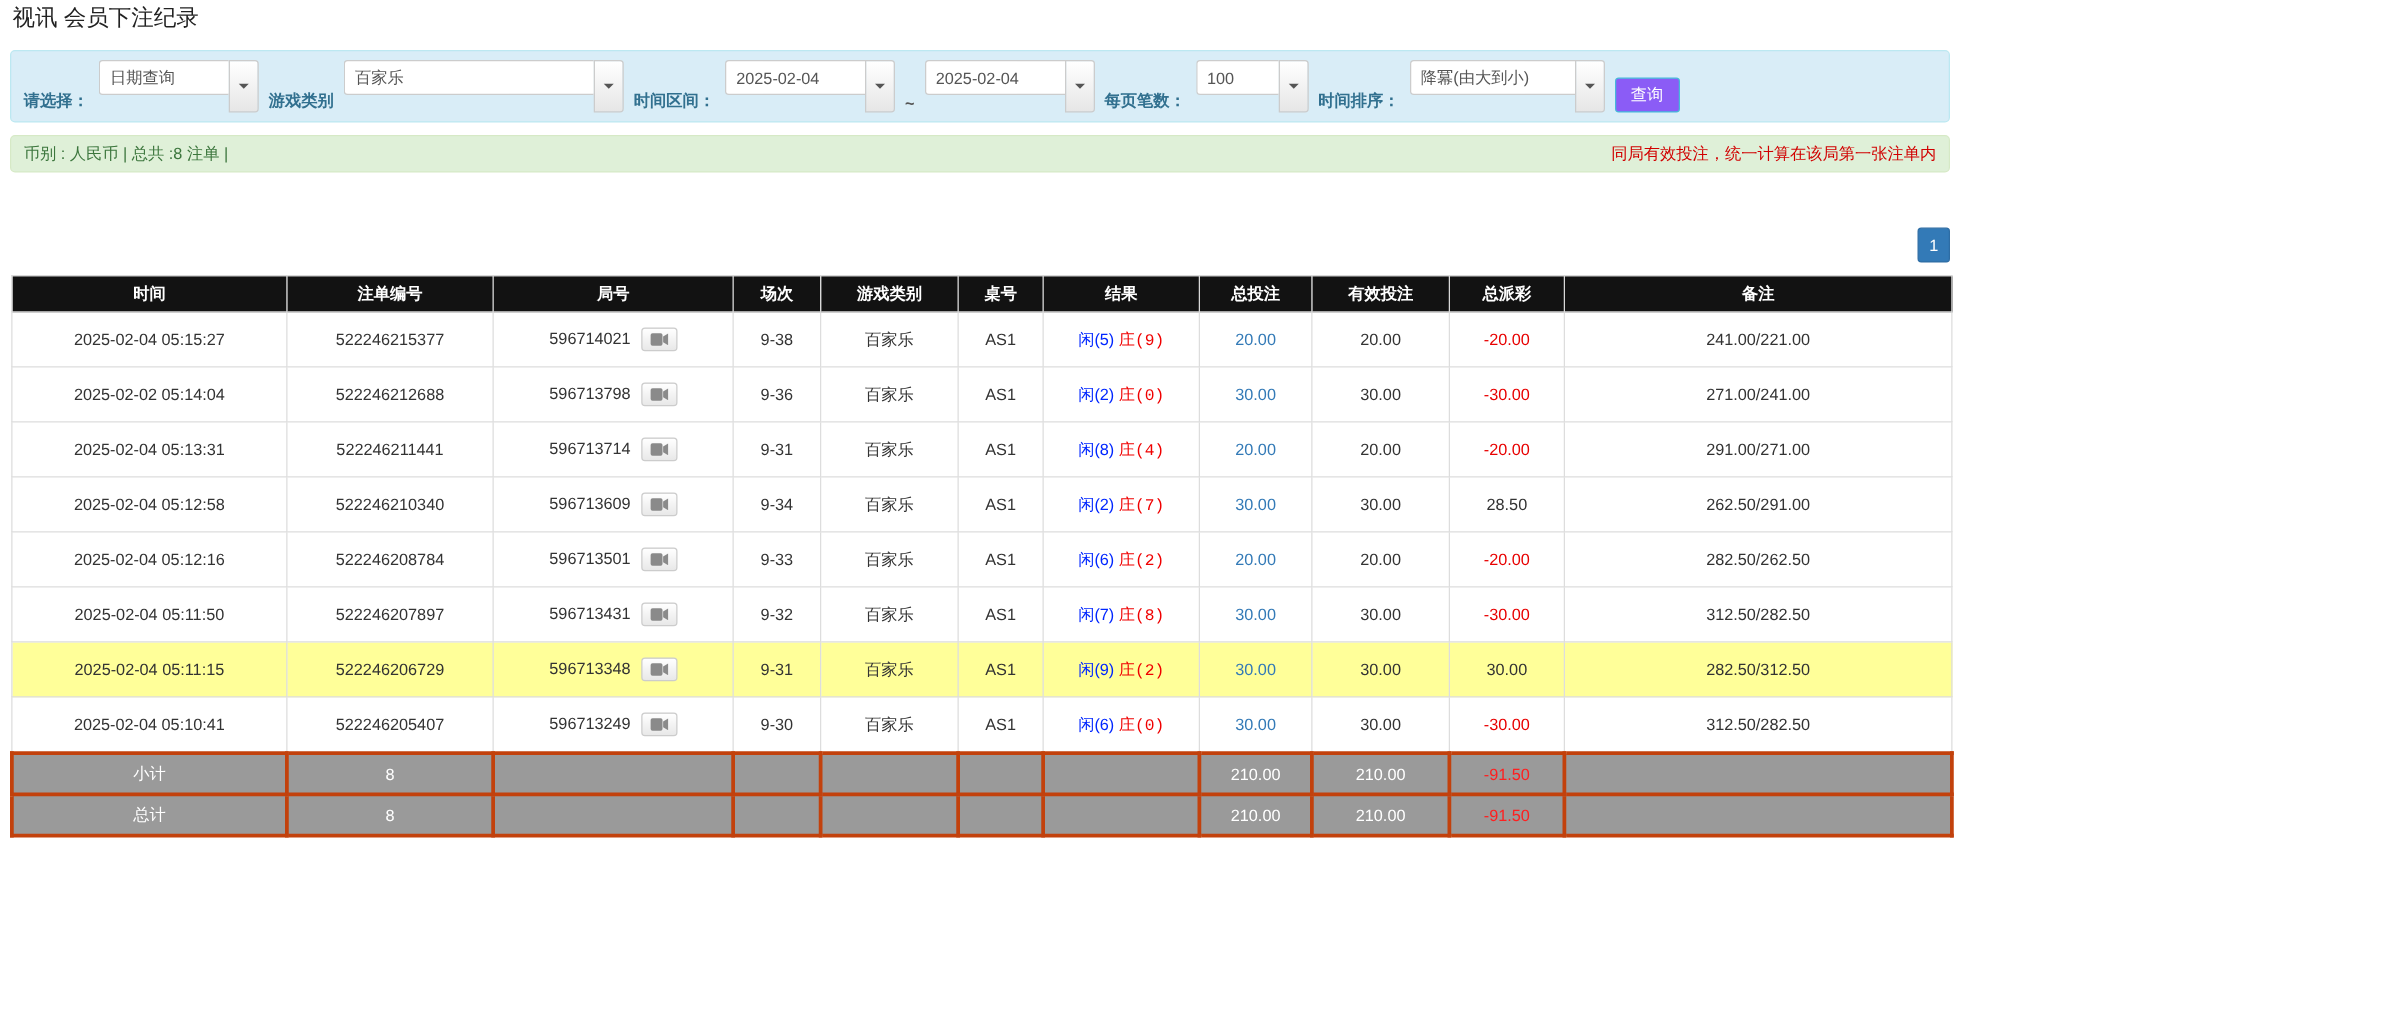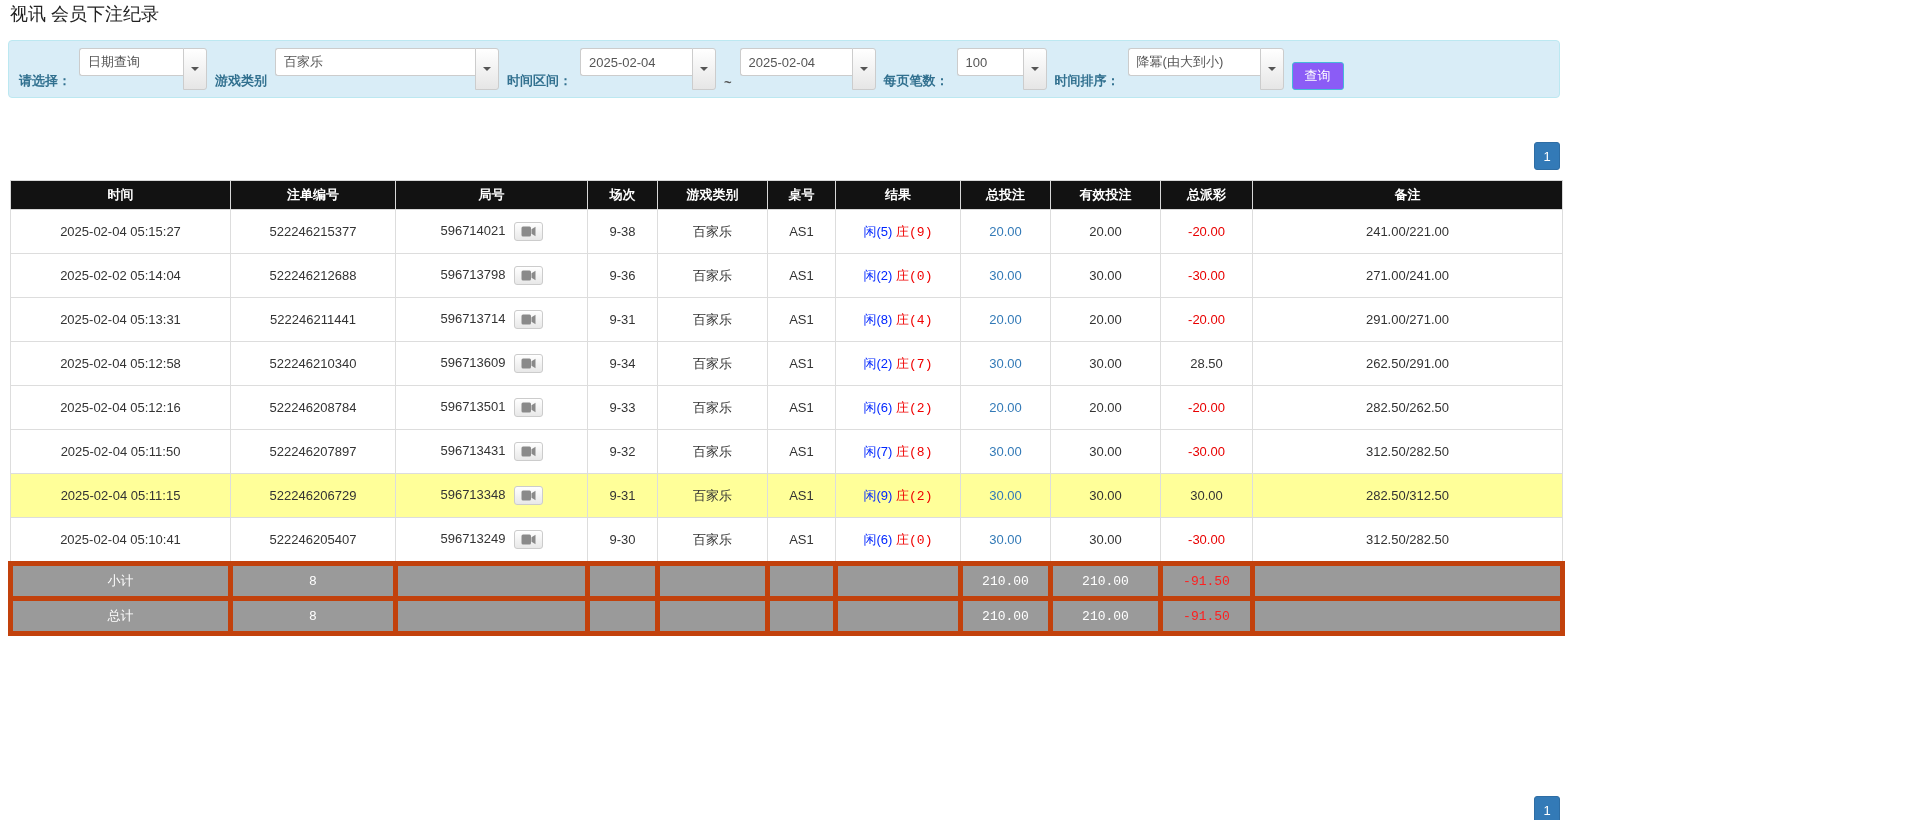--- a/index.html
+++ b/index.html
@@ -34,21 +34,21 @@
   .pagination-top{display:flex;justify-content:flex-end;margin:44px 0 10px;}
   .pagination-bottom{display:flex;justify-content:flex-end;margin-top:160px;}
   .page-btn{min-width:24px;height:26px;background:#337ab7;border:1px solid #2e6da4;color:#fff;
     font-size:13px;display:flex;align-items:center;justify-content:center;border-radius:3px;cursor:pointer;}
 
   
   table{border-collapse:collapse;table-layout:fixed;width:1552px;font-size:13px;color:#333;}
   th{background:#121212;color:#fff;font-weight:bold;height:28px;border:1px solid #d8d8d8;font-size:13px;padding:0 4px;margin-left:16px;}
   td{border:1px solid #ddd;height:43px;text-align:center;vertical-align:middle;background:#fff;padding:0 4px;word-break:break-all;}
   tr.hl td{background:#ffff99;}
-  .summary-row td{background:#9a9a9a;color:#fff;height:30px;border:5px solid #c2410c;font-family:Liberation Mono, monospace;}
+  .summary-row td{background:#9a9a9a;color:#fff;height:30px;border:3px solid #c2410c;}
   .blue{color:#337ab7;cursor:pointer;}
   .rp{color:#0026ff;}
   .rb{color:#f00000;font-family:Liberation Mono, monospace;}
   .neg{color:#e80000;}
   .summary-row .neg{color:#ff1f1f;}
   .vbtn{margin-left:8px;padding:3px 6px;border:1px solid #ccc;border-radius:3px;
     background:linear-gradient(#ffffff,#e8e8e8);cursor:pointer;vertical-align:middle;line-height:0;}
 </style>
 </head>
 <body>
@@ -101,20 +101,24 @@
     <span class="combo">
       <input style="width: 132px;" readonly="" value="降冪(由大到小)">
       <button class="combo-btn">
           <span class="caret"></span>
         </button>
     </span>
 
     <button class="btn-search">查询</button>
   </div>
 
+  <div class="summary-bar">
+    <span class="summary-left">币别 : 人民币 | 总共 :8 注单 |</span>
+    <span class="summary-right">同局有效投注，统一计算在该局第一张注单内</span>
+  </div>
 
   <div class="pagination-top">
     <span class="page-btn">1</span>
   </div>
 
   <table>
     <colgroup>
       <col style="width:220px">
         <col style="width:165px">
         <col style="width:192px">

